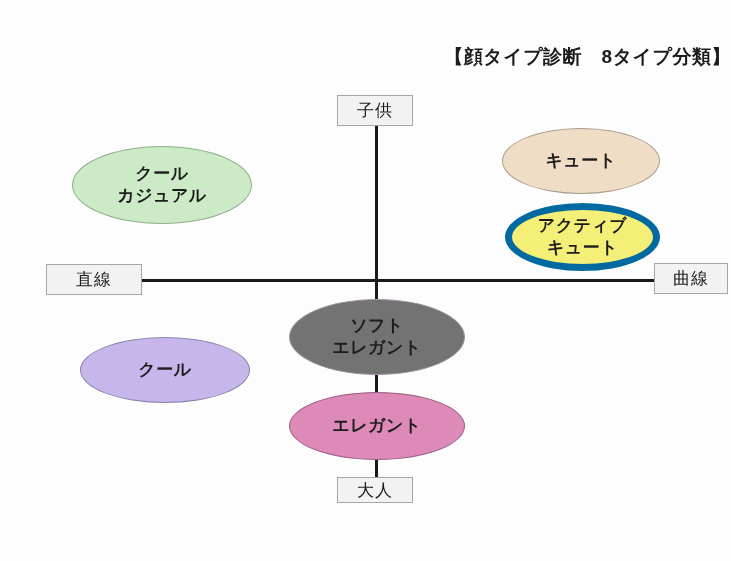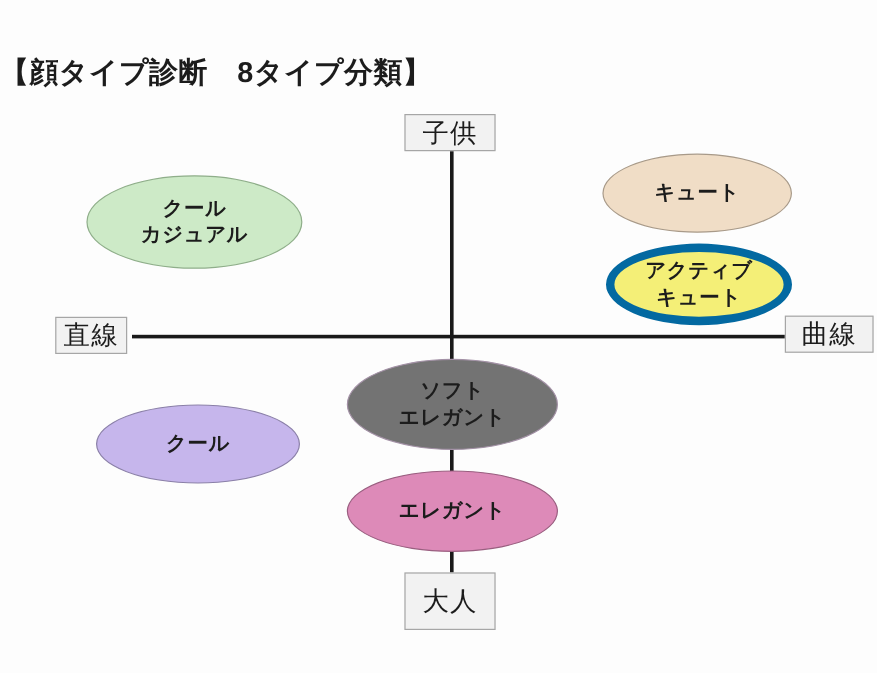--- a/index.html
+++ b/index.html
@@ -17,22 +17,22 @@
     background: #fdfdfd;
     overflow: hidden;
   }
 
   
   .title {
     position: absolute;
     left: 0;
     top: 44px;
     width: 731px;
-    text-align: left;
-    font-size: 24px;
+    text-align: right;
+    font-size: 19px;
     font-weight: 700;
     color: #1c1c1c;
     letter-spacing: 0.5px;
     white-space: nowrap;
   }
 
   
   .axis-h {
     position: absolute;
     left: 110px;
@@ -49,32 +49,32 @@
     height: 355px;
     background: #1a1a1a;
   }
 
   
   .axis-label {
     position: absolute;
     background: #f2f2f2;
     border: 1px solid #a6a6a6;
     color: #1c1c1c;
-    font-size: 22px;
+    font-size: 17px;
     font-weight: 400;
     letter-spacing: 1px;
     display: flex;
     align-items: center;
     justify-content: center;
     box-sizing: border-box;
     white-space: nowrap;
   }
   #label-top    { left: 337px; top: 95px;  width: 76px; height: 31px; }
-  #label-bottom { left: 337px; top: 477px; width: 76px; height: 48px; }
-  #label-left   { left: 46px;  top: 264px; width: 60px; height: 31px; }
+  #label-bottom { left: 337px; top: 477px; width: 76px; height: 26px; }
+  #label-left   { left: 46px;  top: 264px; width: 96px; height: 31px; }
   #label-right  { left: 654px; top: 263px; width: 74px; height: 31px; font-family: Liberation Serif, serif; }
 
   
   .ellipse {
     position: absolute;
     border-radius: 50%;
     display: flex;
     flex-direction: column;
     align-items: center;
     justify-content: center;

